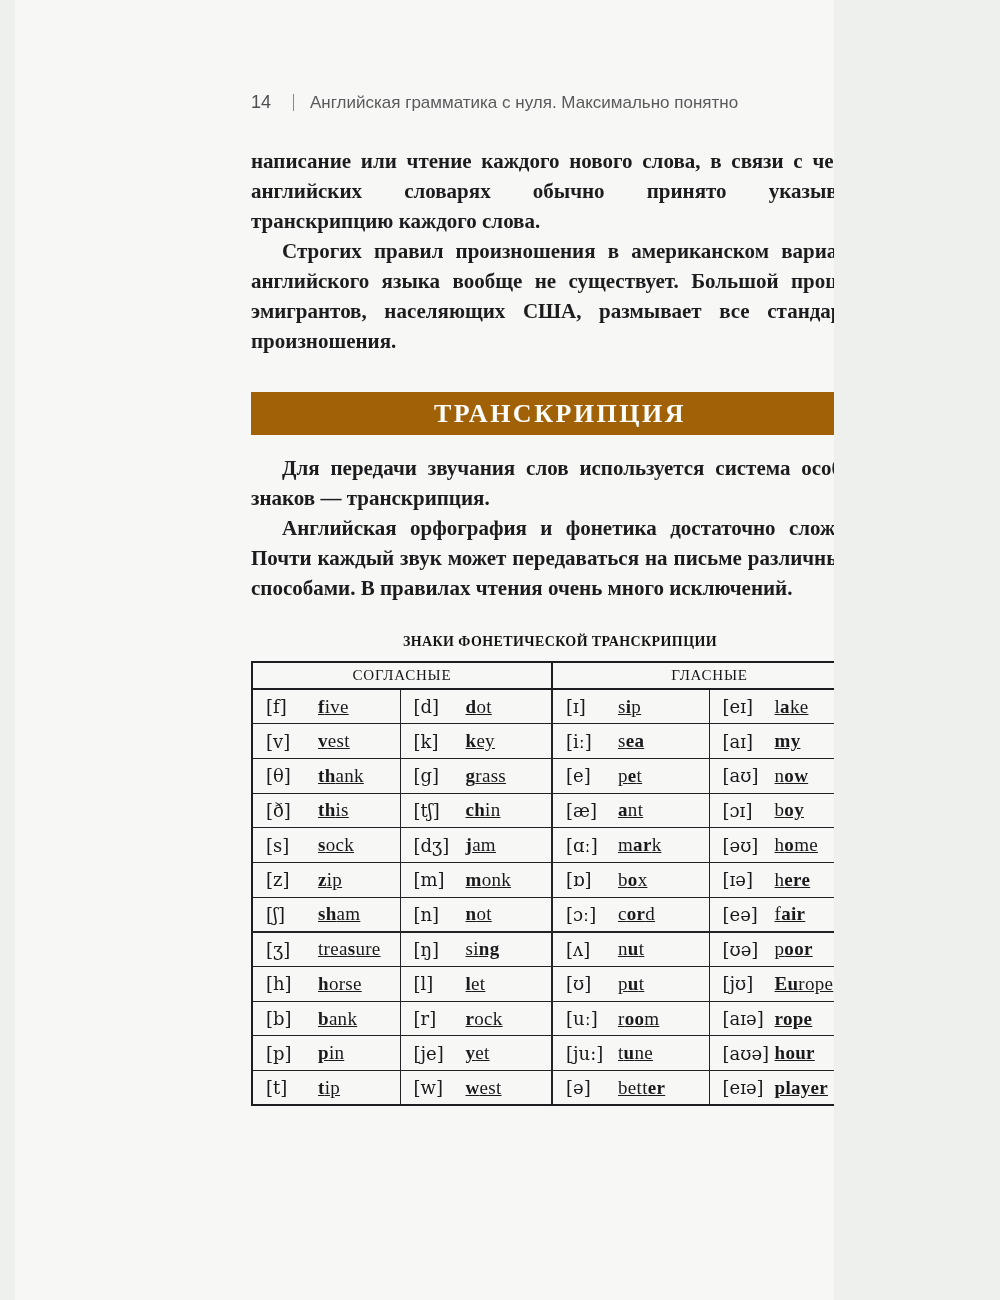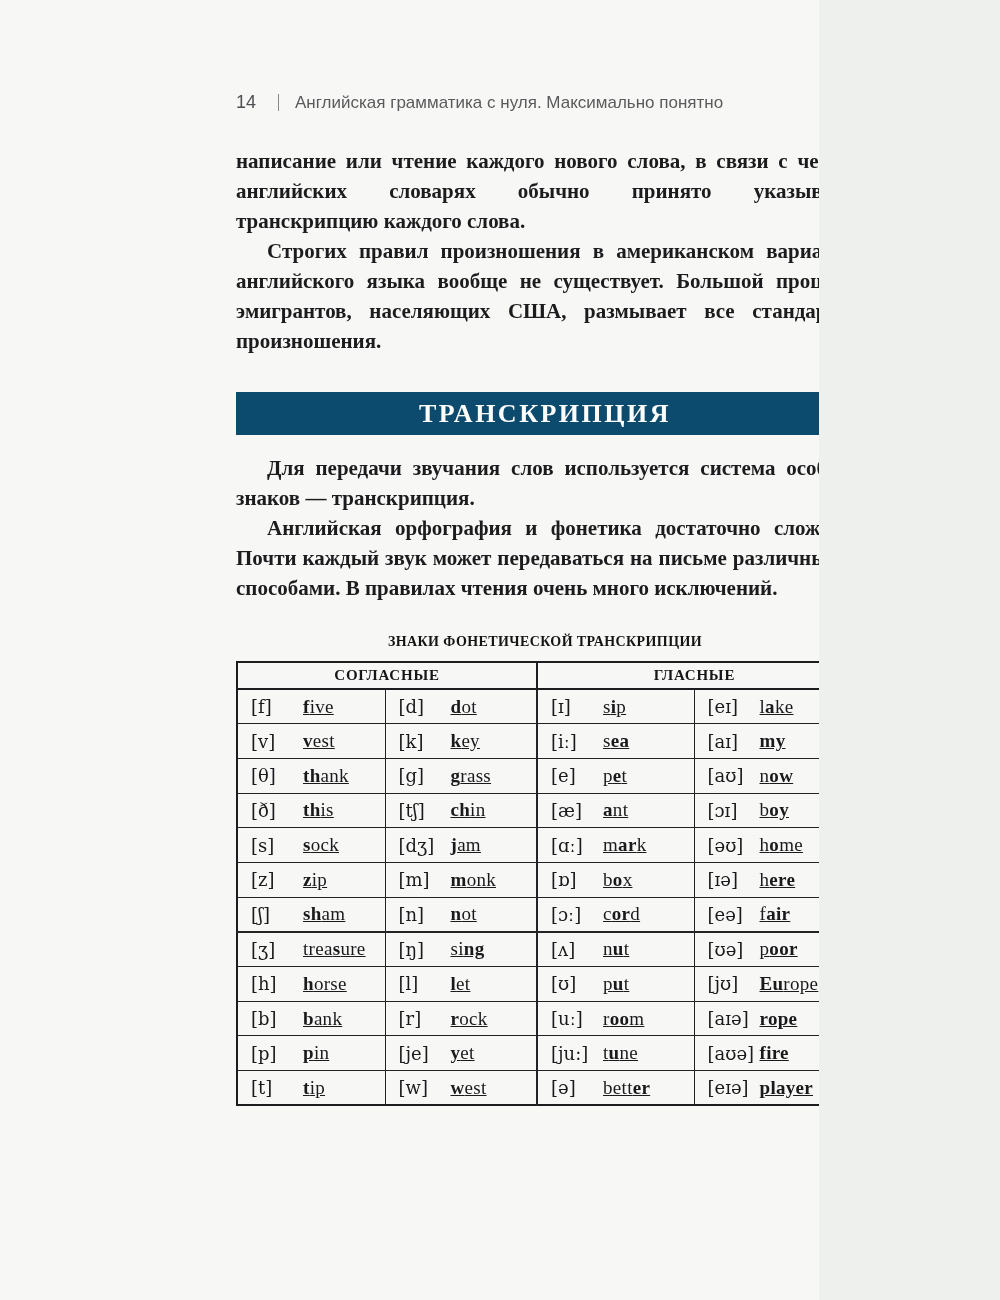--- a/index.html
+++ b/index.html
@@ -4,20 +4,21 @@
 <style>
   * { margin:0; padding:0; box-sizing:border-box; }
   html,body { background:#eef0ee; }
   .page {
     position:relative;
     width:819px; height:1300px;
     background:#f7f8f6;
     overflow:hidden;
     font-family:"Liberation Serif","DejaVu Serif",serif;
     color:#1b1b1b;
+    margin-left:15px;
   }
   .content {
     position:absolute;
     left:236px; top:0;
     width:618px;
   }
   
   .page-header {
     margin-top:92px;
     display:flex;
@@ -77,21 +78,21 @@
   }
   table.phonetics col:nth-child(1){ width:148px; }
   table.phonetics col:nth-child(2){ width:152px; }
   table.phonetics col:nth-child(3){ width:157px; }
   table.phonetics col:nth-child(4){ width:158px; }
   table.phonetics th {
     height:27px;
     border:1px solid #1d1d1f;
     border-bottom-width:2px;
     font-size:15px;
-    font-weight:700;
+    font-weight:400;
     letter-spacing:0.8px;
     text-align:center;
     color:#161618;
   }
   table.phonetics th:first-child { border-right-width:2px; }
   table.phonetics td {
     height:34.7px;
     border:1px solid #232325;
     padding:0 2px 0 13px;
     vertical-align:middle;
@@ -125,21 +126,21 @@
       <span class="page-number">14</span>
       <span class="hdr-divider"></span>
       <span class="running-title">Английская грамматика с нуля. Максимально понятно</span>
     </div>
 
     <div class="body-block">
       <p>написание или чтение каждого нового слова, в связи с чем в английских словарях обычно принято указывать транскрипцию каждого слова.</p>
       <p class="indent">Строгих правил произношения в американском варианте английского языка вообще не существует. Большой процент эмигрантов, населяющих США, размывает все стандарты произношения.</p>
     </div>
 
-    <div class="banner" style="background: #0c4a6e;">
+    <div class="banner" style="background: #a16207;">
       <span>ТРАНСКРИПЦИЯ</span>
     </div>
 
     <div class="body-block after-banner">
       <p class="indent">Для передачи звучания слов используется система особых знаков — транскрипция.</p>
       <p class="indent">Английская орфография и фонетика достаточно сложны. Почти каждый звук может передаваться на письме различными способами. В правилах чтения очень много исключений.</p>
     </div>
 
     <div class="table-title">ЗНАКИ ФОНЕТИЧЕСКОЙ ТРАНСКРИПЦИИ</div>
 
@@ -432,21 +433,21 @@
             </td>
             <td>
               <span class="cell">
                 <span class="sym">[ju:]</span>
                 <span class="word">t<b>u</b>ne</span>
               </span>
             </td>
             <td>
               <span class="cell">
                 <span class="sym">[aʊə]</span>
-                <span class="word"><b>fire</b></span>
+                <span class="word"><b>hour</b></span>
               </span>
             </td>
           </tr>
           <tr>
             <td>
               <span class="cell">
                 <span class="sym">[t]</span>
                 <span class="word"><b>t</b>ip</span>
               </span>
             </td>

